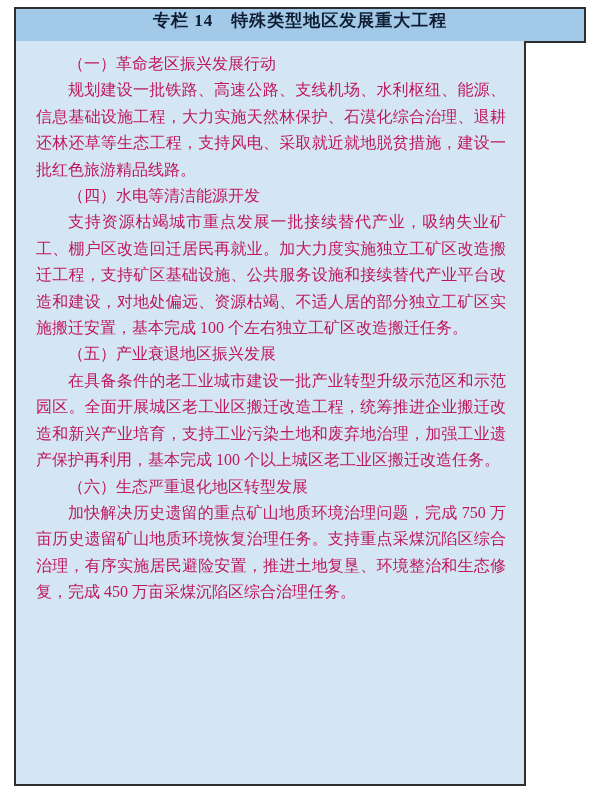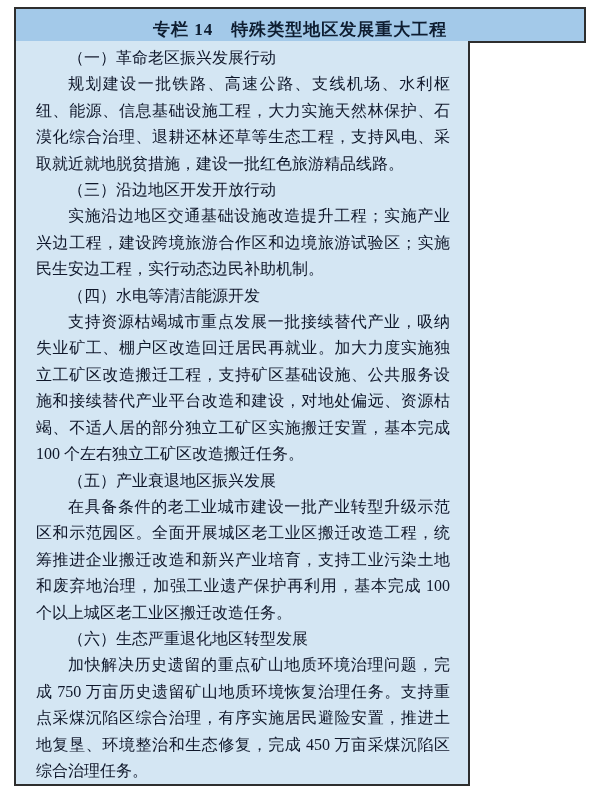--- a/index.html
+++ b/index.html
@@ -17,39 +17,39 @@
   .panel-header {
     position: absolute;
     left: 14px;
     top: 7px;
     width: 572px;
     height: 36px;
     box-sizing: border-box;
     background: #a3c9e9;
     border: 2px solid #2e2e2e;
     display: flex;
-    align-items: flex-end;
+    align-items: flex-start;
     justify-content: center;
     font-weight: bold;
     font-size: 17px;
     letter-spacing: 1px;
     color: #0e1d31;
   }
   .panel-body {
     position: absolute;
     left: 14px;
     top: 41px;
-    width: 456px;
+    width: 512px;
     height: 745px;
     box-sizing: border-box;
     background: #d4e6f3;
     border: 2px solid #2e2e2e;
     border-top: none;
-    padding: 4px 18px 0 20px;
-    color: #0f172a;
+    padding: 10px 18px 0 20px;
+    color: #be185d;
     font-size: 16px;
     line-height: 26.4px;
     text-align: justify;
     overflow: hidden;
   }
   .section p {
     margin: 0;
     text-indent: 2em;
   }
   .section .heading {
@@ -65,24 +65,20 @@
 </div>
 
 <div class="panel-body">
   <div class="section">
     <p class="heading">（一）革命老区振兴发展行动</p>
     <p class="text">规划建设一批铁路、高速公路、支线机场、水利枢纽、能源、信息基础设施工程，大力实施天然林保护、石漠化综合治理、退耕还林还草等生态工程，支持风电、采取就近就地脱贫措施，建设一批红色旅游精品线路。</p>
   </div>
   <div class="section">
   </div>
   <div class="section">
-    <p class="heading">（三）沿边地区开发开放行动</p>
-    <p class="text">实施沿边地区交通基础设施改造提升工程；实施产业兴边工程，建设跨境旅游合作区和边境旅游试验区；实施民生安边工程，实行动态边民补助机制。</p>
-  </div>
-  <div class="section">
     <p class="heading">（四）水电等清洁能源开发</p>
     <p class="text">支持资源枯竭城市重点发展一批接续替代产业，吸纳失业矿工、棚户区改造回迁居民再就业。加大力度实施独立工矿区改造搬迁工程，支持矿区基础设施、公共服务设施和接续替代产业平台改造和建设，对地处偏远、资源枯竭、不适人居的部分独立工矿区实施搬迁安置，基本完成 100 个左右独立工矿区改造搬迁任务。</p>
   </div>
   <div class="section">
     <p class="heading">（五）产业衰退地区振兴发展</p>
     <p class="text">在具备条件的老工业城市建设一批产业转型升级示范区和示范园区。全面开展城区老工业区搬迁改造工程，统筹推进企业搬迁改造和新兴产业培育，支持工业污染土地和废弃地治理，加强工业遗产保护再利用，基本完成 100 个以上城区老工业区搬迁改造任务。</p>
   </div>
   <div class="section">
     <p class="heading">（六）生态严重退化地区转型发展</p>
     <p class="text">加快解决历史遗留的重点矿山地质环境治理问题，完成 750 万亩历史遗留矿山地质环境恢复治理任务。支持重点采煤沉陷区综合治理，有序实施居民避险安置，推进土地复垦、环境整治和生态修复，完成 450 万亩采煤沉陷区综合治理任务。</p>

